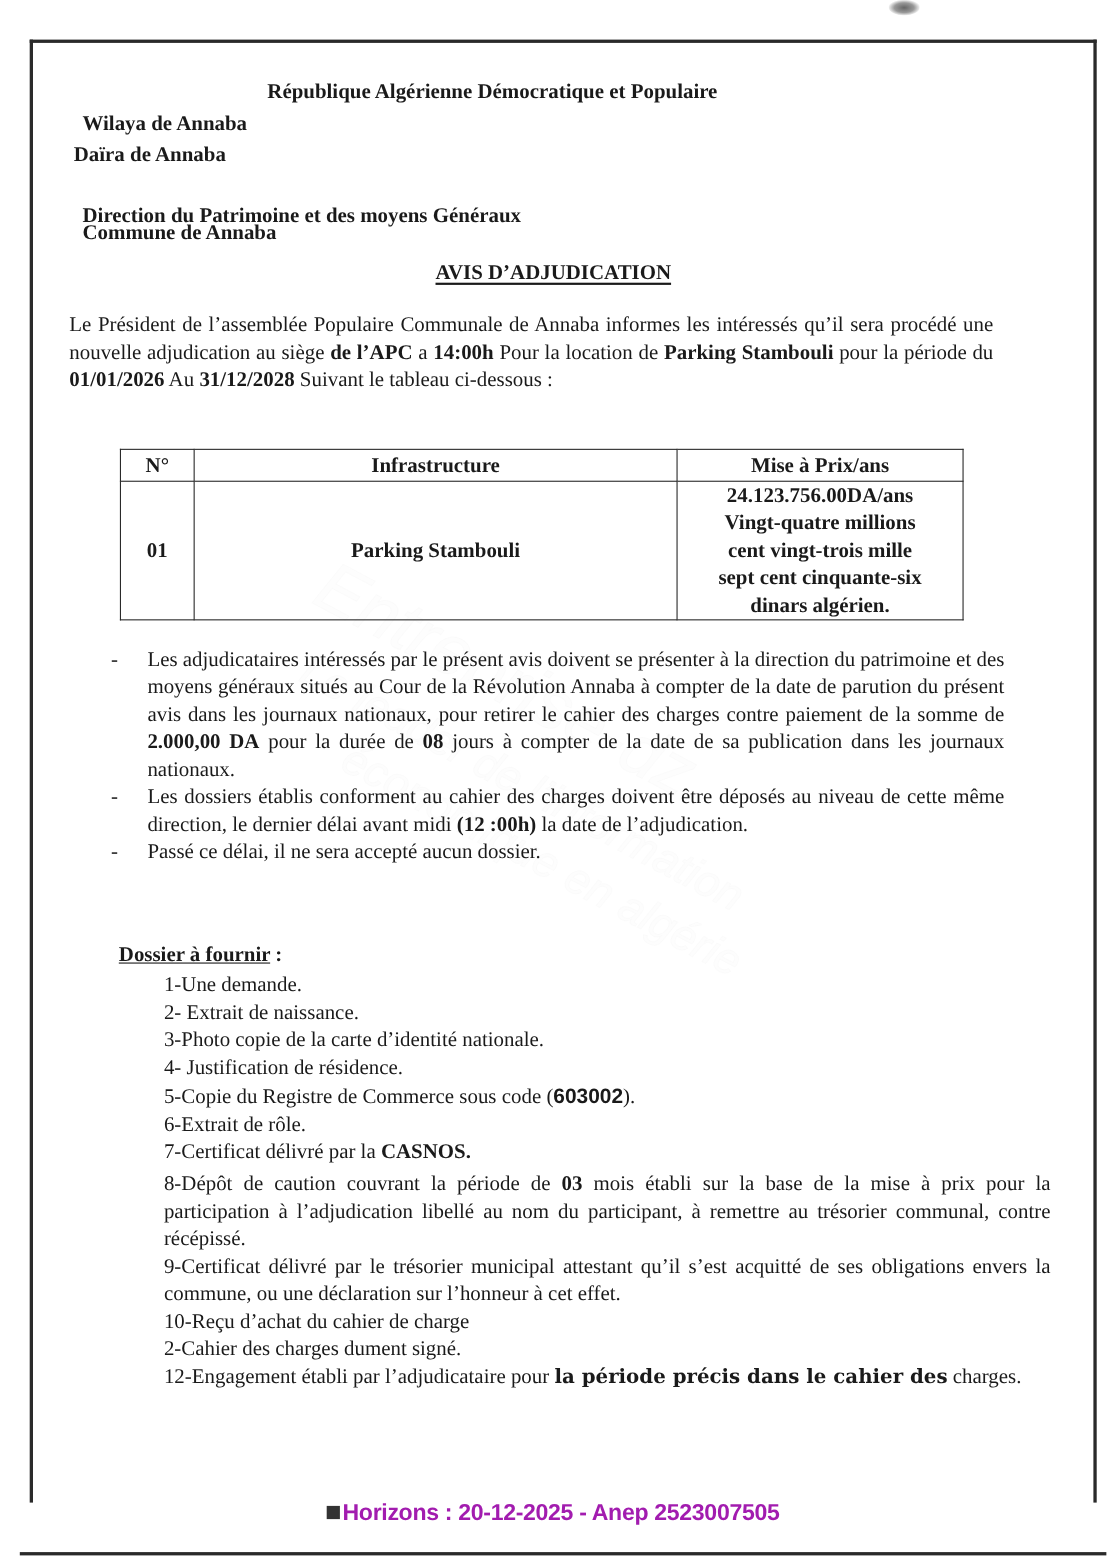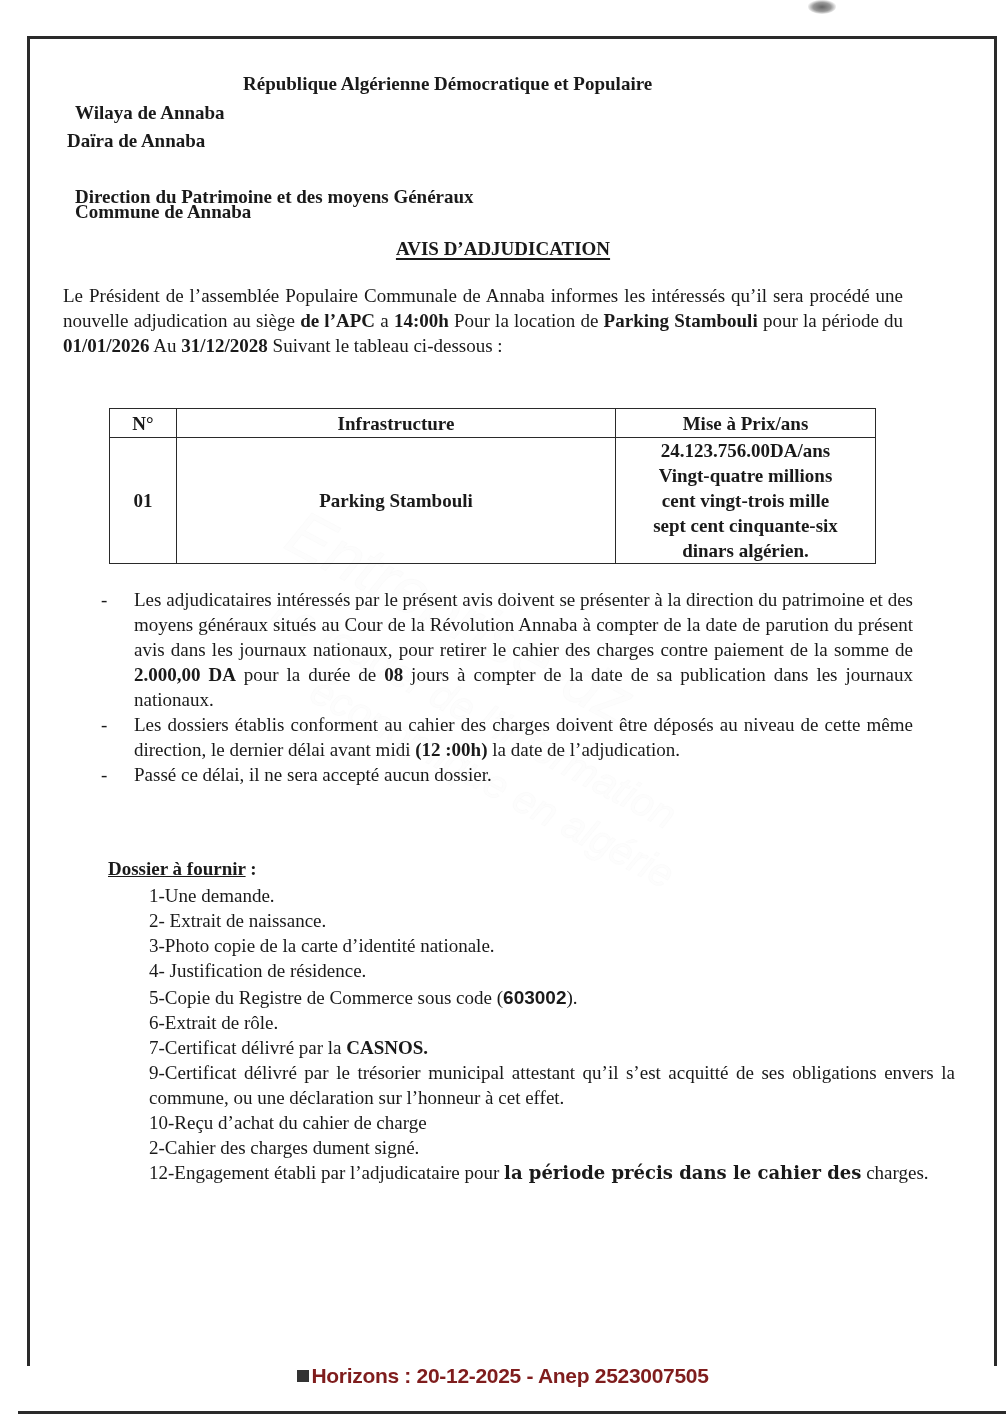--- a/index.html
+++ b/index.html
@@ -47,21 +47,21 @@
       border: 1.5px solid #2a2a2a; text-align: center; padding: 0 4px; line-height: 25px;
     }
     table.grid th { height: 28px; }
     .bullet-list { position: absolute; left: 101px; top: 587px; width: 812px; }
     .bullet-item { position: relative; padding-left: 33px; }
     .bullet-dash { position: absolute; left: 0; top: 0; }
     .req-list { position: absolute; left: 108px; width: 840px; font-size: 19px; line-height: 25px; margin-left: 41px; }
     .req-item { text-align: justify; text-align-last: left; }
     .footer {
       position: absolute; left: 0; width: 1006px; top: 1364px; text-align: center;
-      font-family: "Liberation Sans", sans-serif; font-weight: bold; font-size: 21px; color: #7f1d1d;
+      font-family: "Liberation Sans", sans-serif; font-weight: bold; font-size: 21px; color: #a21caf;
       letter-spacing: -0.3px;
     }
     .sq { display: inline-block; width: 12px; height: 12px; background: #333; margin-right: 2px; vertical-align: 1px; }
   </style>
 </head>
 <body>
 
 <div class="smudge"></div>
 <div class="frame"></div>
 <div class="bottom-rule"></div>
@@ -133,20 +133,23 @@
   <div class="req-item">2- Extrait de naissance.</div>
   <div class="req-item">3-Photo copie de la carte d’identité nationale.</div>
   <div class="req-item">4- Justification de résidence.</div>
   <div class="req-item" style="margin-top:2px;">
     <span>5-Copie du Registre de Commerce sous code (</span><span class="b" style="font-family:'Liberation Sans',sans-serif;">603002</span><span>).</span>
   </div>
   <div class="req-item">6-Extrait de rôle.</div>
   <div class="req-item">
     <span>7-Certificat délivré par la </span><span class="b">CASNOS.</span>
   </div>
+  <div class="req-item" style="margin-top:4px; width:806px;">
+    <span>8-Dépôt de caution couvrant la période de </span><span class="b">03</span><span> mois établi sur la base de la mise à prix pour la participation à l’adjudication libellé au nom du participant, à remettre au trésorier communal, contre récépissé.</span>
+  </div>
   <div class="req-item" style="width:806px;">9-Certificat délivré par le trésorier municipal attestant qu’il s’est acquitté de ses obligations envers la commune, ou une déclaration sur l’honneur à cet effet.</div>
   <div class="req-item">10-Reçu d’achat du cahier de charge</div>
   <div class="req-item">2-Cahier des charges dument signé.</div>
   <div class="req-item">
     <span>12-Engagement établi par l’adjudicataire pour </span><span class="b" style="font-family:'DejaVu Serif',serif; font-size:18px;">la période précis dans le cahier des</span><span> charges.</span>
   </div>
 </div>
 
 <div class="footer">
   <span class="sq"></span><span>Horizons : 20-12-2025 - Anep 2523007505</span>

